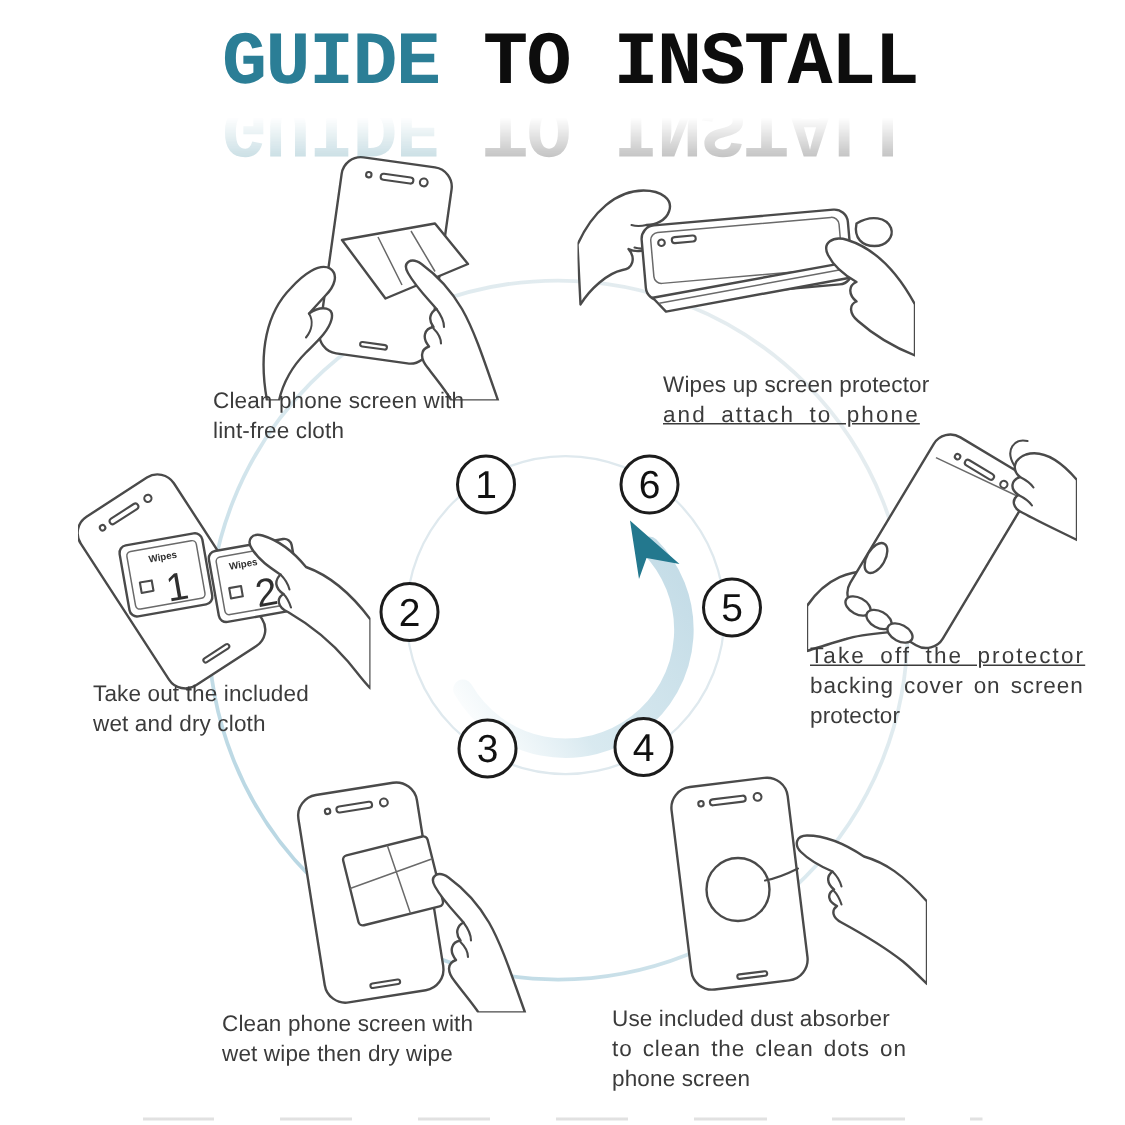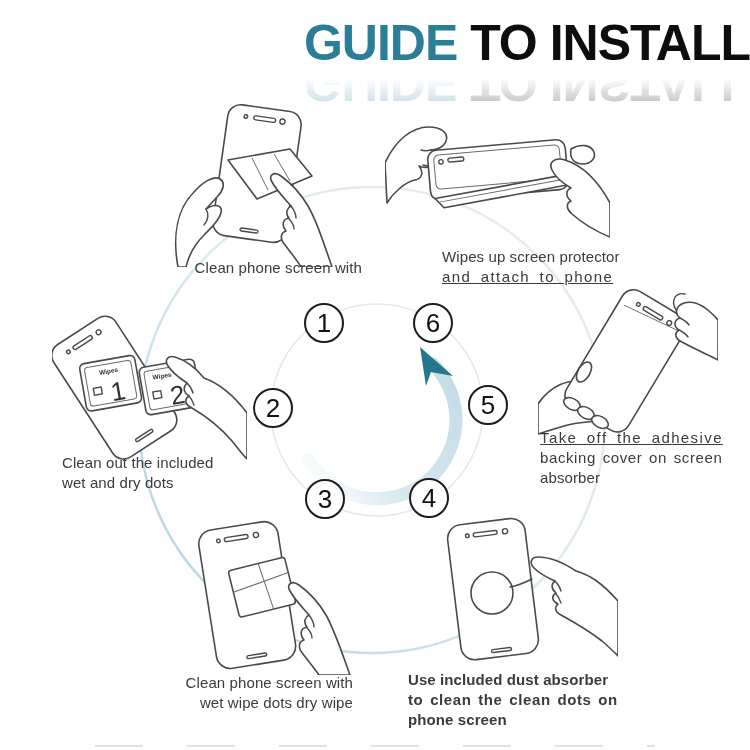--- a/index.html
+++ b/index.html
@@ -1,21 +1,21 @@
 <!DOCTYPE html>
 <html><head>
 <meta charset="utf-8">
 <style>
   html,body { margin:0; padding:0; background:#fff; }
   #canvas {
     position:relative; width:750px; height:750px; background:#ffffff;
     overflow:hidden; font-family:"Liberation Sans", sans-serif;
   }
   
-  .title-wrap { position:absolute; left:0; right:0; top:18px; text-align:right; z-index:5; }
+  .title-wrap { position:absolute; left:0; right:0; top:18px; text-align:center; z-index:5;font-family:Liberation Mono, monospace; }
   .title-line {
     font-size:50px; font-weight:bold; letter-spacing:-1px; color:#0d0d0d;
     white-space:nowrap; line-height:1.0; padding-left:10px;
   }
   .title-accent { color:#2b7e96; }
   .title-reflect {
     transform:scaleY(-1); opacity:.32; margin-top:-10px;
     -webkit-mask-image:linear-gradient(to bottom, rgba(0,0,0,.85), transparent 60%);
     mask-image:linear-gradient(to bottom, rgba(0,0,0,.85), transparent 60%);
   }
@@ -26,21 +26,21 @@
     position:absolute; width:36px; height:36px; border:2.5px solid #1c1c1c;
     border-radius:50%; background:#fff; color:#111; font-size:26px;
     display:flex; align-items:center; justify-content:center; z-index:3;
     font-family:"Liberation Sans", sans-serif;
   }
   
   .caption {
     position:absolute; z-index:3; color:#3b3b3b; font-size:15px;
     line-height:20px; letter-spacing:.1px;
   }
-  .caption.center { text-align:right; }
+  .caption.center { text-align:left; }
   .sp1 { letter-spacing:1.4px; word-spacing:4px;text-decoration:underline; }
   .sp2 { letter-spacing:.6px; word-spacing:2px; }
   
   .illu { position:absolute; z-index:2; }
   .fl { fill:#ffffff; stroke:#4a4a4a; stroke-width:1.6; stroke-linejoin:round; stroke-linecap:round; }
   .ln { fill:none; stroke:#4a4a4a; stroke-width:1.4; stroke-linejoin:round; stroke-linecap:round; }
   .lt { fill:none; stroke:#6a6a6a; stroke-width:1; }
   .pktxt { font-family:"Liberation Sans",sans-serif; fill:#2f2f2f; }
   
   .bottom-dashes {
@@ -215,43 +215,44 @@
 
   <div class="badge" style="left:304px; top:303px;">1</div>
   <div class="badge" style="left:253px; top:388px;">2</div>
   <div class="badge" style="left:305px; top:479px;">3</div>
   <div class="badge" style="left:409px; top:478px;">4</div>
   <div class="badge" style="left:468px; top:385px;">5</div>
   <div class="badge" style="left:413px; top:303px;">6</div>
 
   <div class="caption center" style="left:142px; top:258px; width:220px;">
     <div>Clean phone screen with</div>
+    <div>lint-free cloth</div>
   </div>
 
   <div class="caption" style="left:442px; top:247px; width:200px;">
     <div>Wipes up screen protector</div>
     <div class="sp1">and attach to phone</div>
   </div>
 
   <div class="caption" style="left:62px; top:453px; width:200px;">
-    <div>Clean out the included</div>
-    <div>wet and dry dots</div>
+    <div>Take out the included</div>
+    <div>wet and dry cloth</div>
   </div>
 
   <div class="caption" style="left:540px; top:428px; width:205px;">
-    <div class="sp1">Take off the adhesive</div>
+    <div class="sp1">Take off the protector</div>
     <div class="sp2">backing cover on screen</div>
-    <div>absorber</div>
+    <div>protector</div>
   </div>
 
   <div class="caption center" style="left:148px; top:673px; width:205px;">
     <div>Clean phone screen with</div>
-    <div>wet wipe dots dry wipe</div>
-  </div>
-
-  <div class="caption" style="left:408px; top:670px; width:230px;font-weight:bold;">
+    <div>wet wipe then dry wipe</div>
+  </div>
+
+  <div class="caption" style="left:408px; top:670px; width:230px;">
     <div>Use included dust absorber</div>
     <div class="sp2">to clean the clean dots on</div>
     <div>phone screen</div>
   </div>
 
   <div class="bottom-dashes"></div>
 </div>
 
 </body></html>

